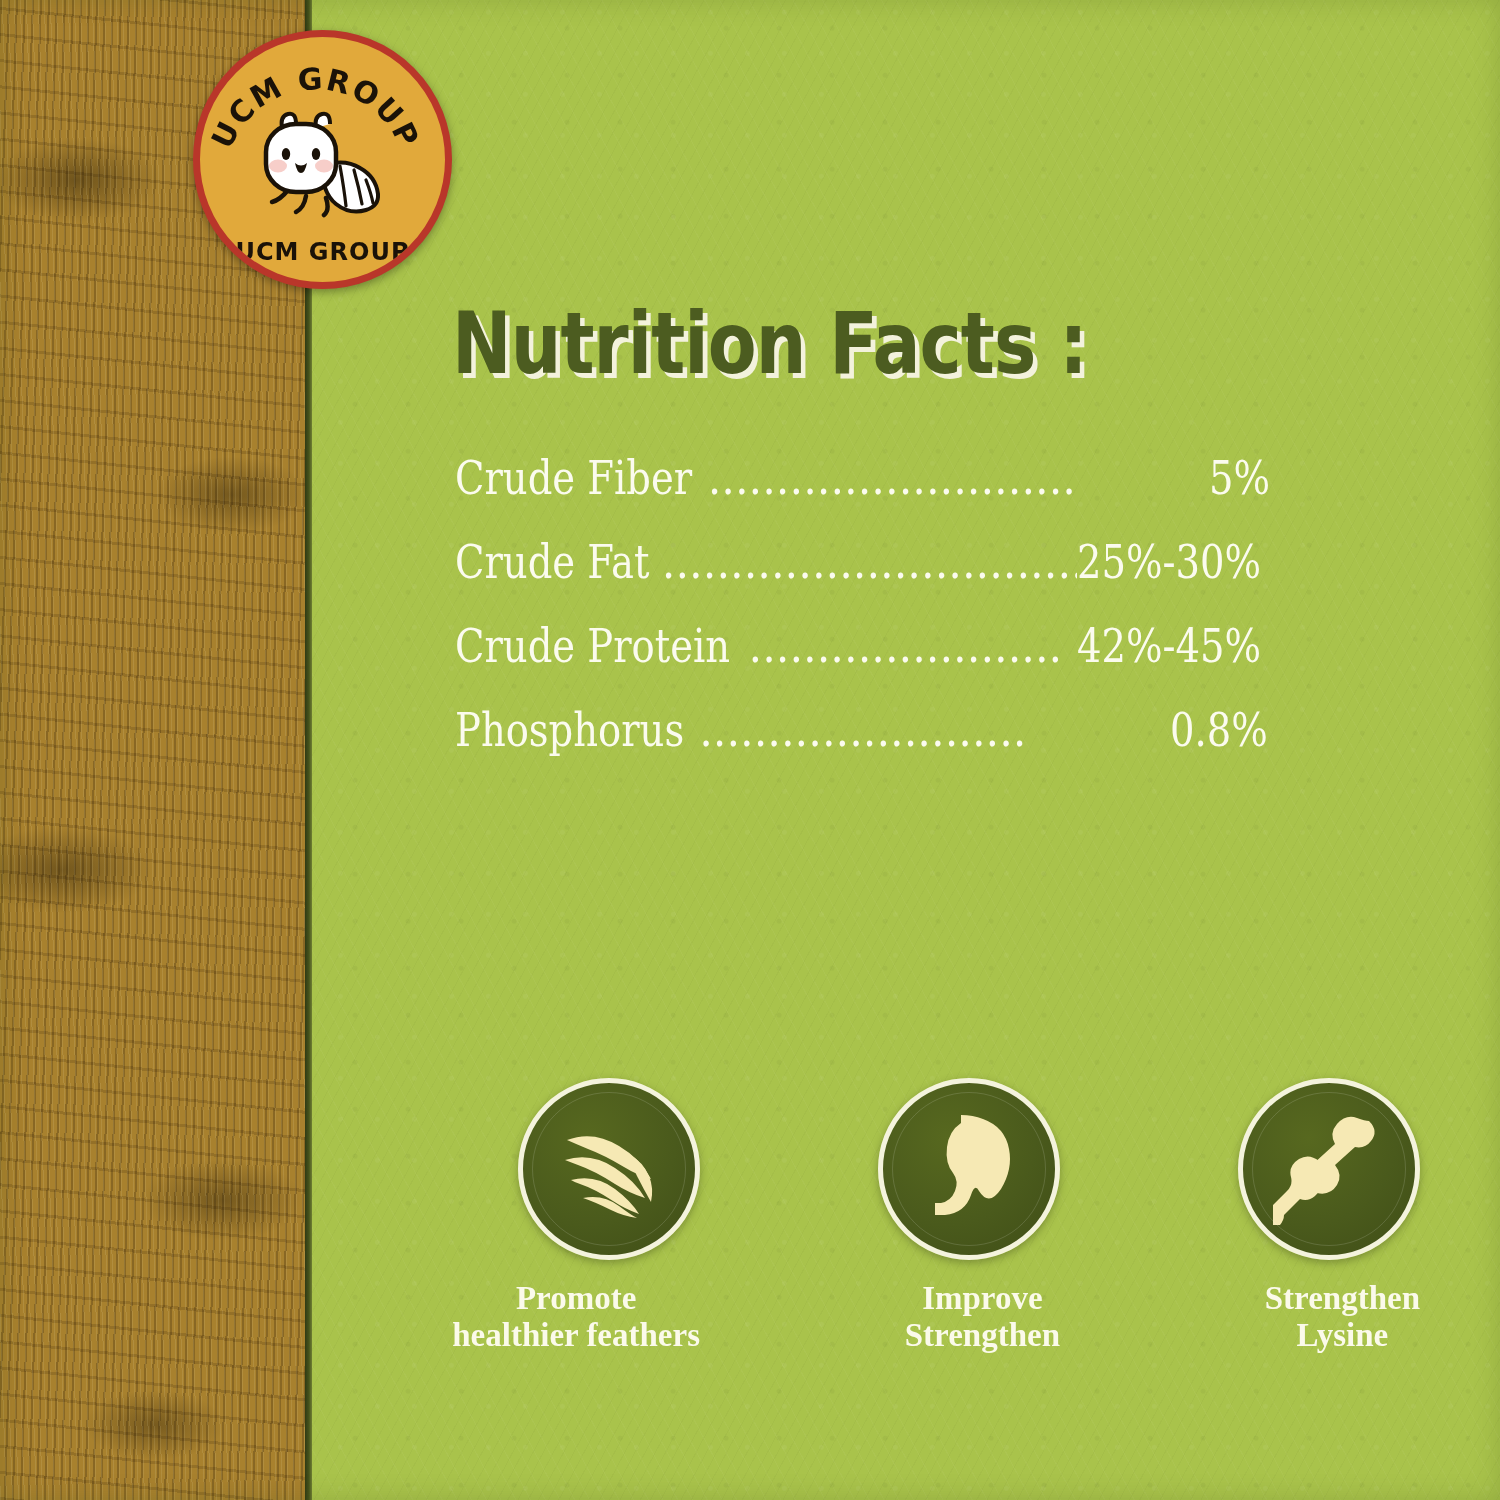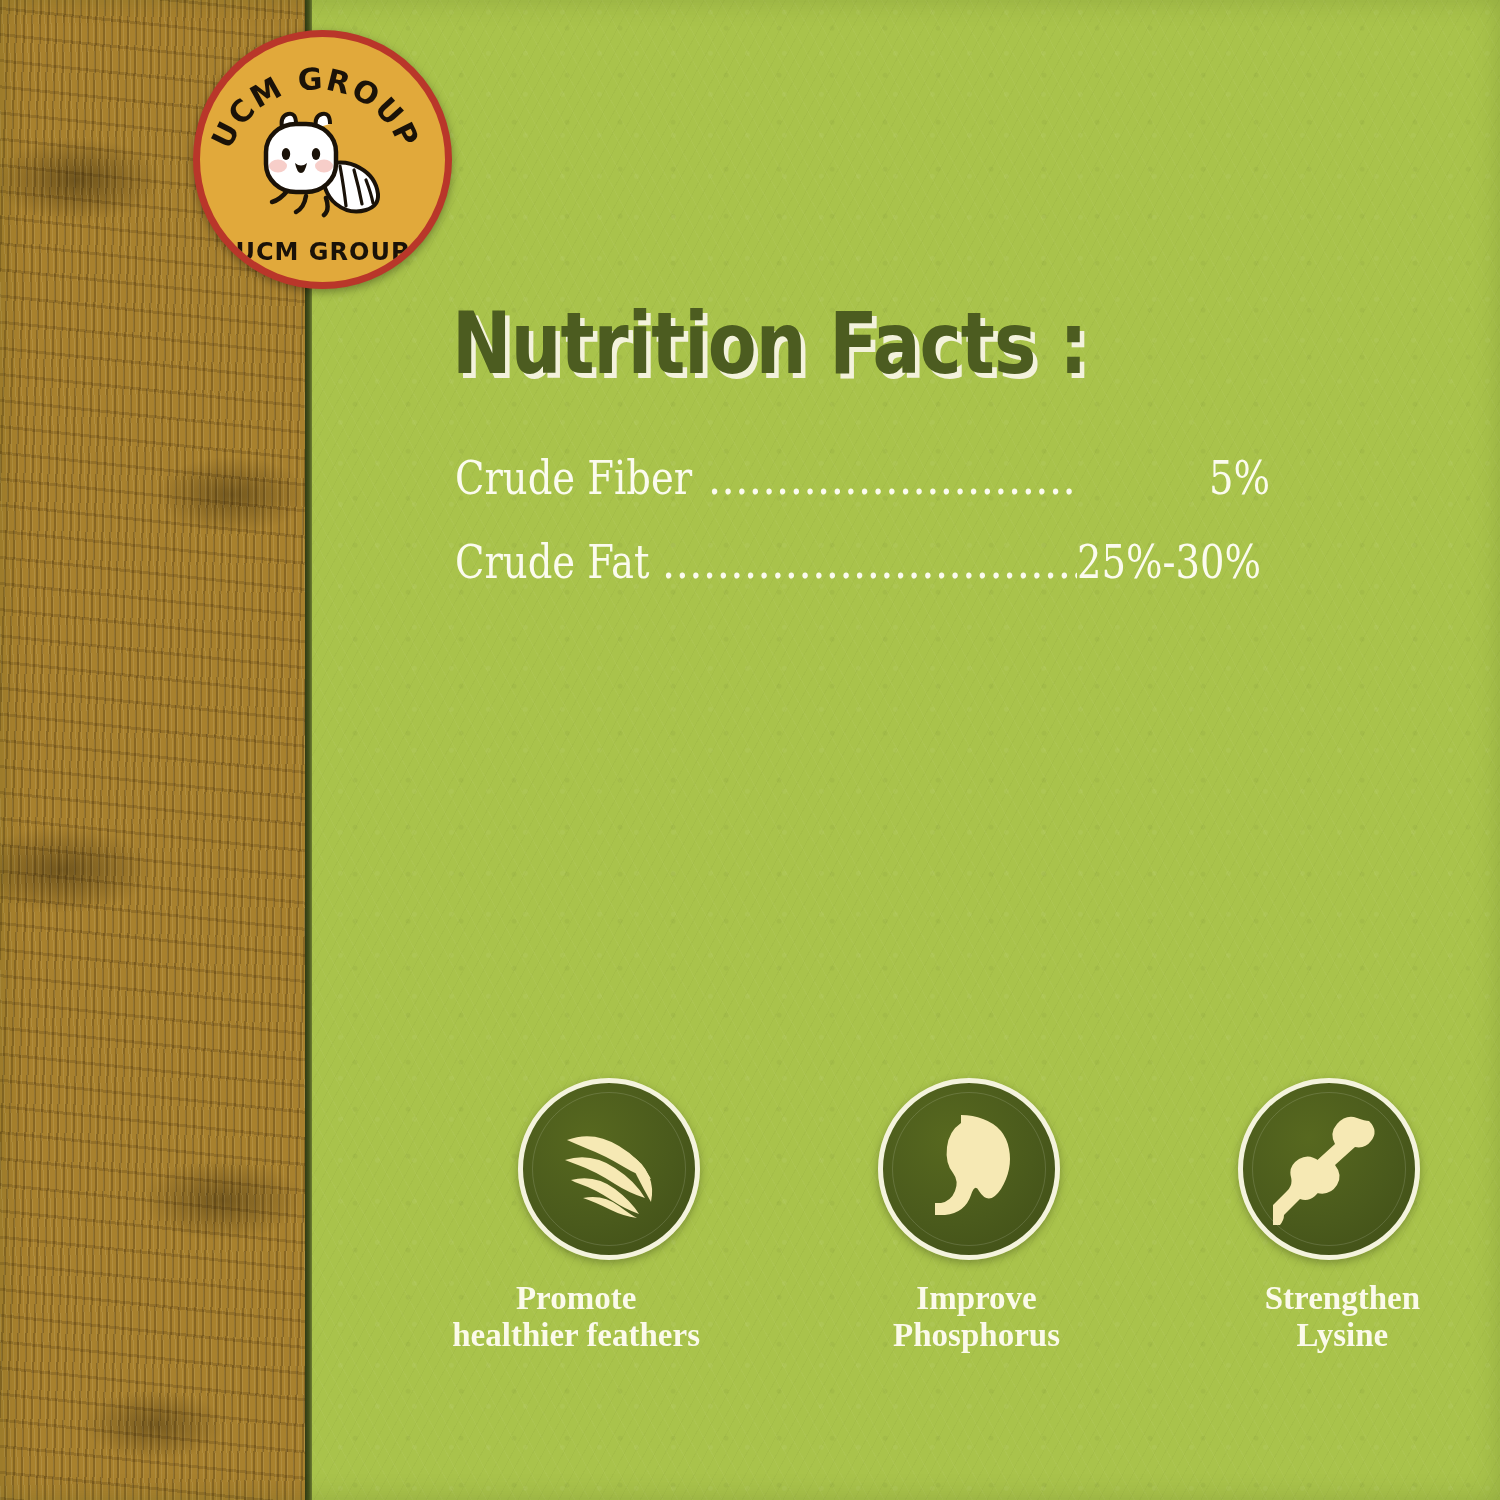--- a/index.html
+++ b/index.html
@@ -234,20 +234,30 @@
   <div id="nutrition-list">
     <div class="fact-row">
       <span class="fact-label">Crude Fiber</span>
       <span class="fact-dots">...........................</span>
       <span class="fact-value">5%</span>
     </div>
     <div class="fact-row">
       <span class="fact-label">Crude Fat</span>
       <span class="fact-dots">...............................</span>
       <span class="fact-value">25%-30%</span>
+    </div>
+    <div class="fact-row">
+      <span class="fact-label">Crude Protein</span>
+      <span class="fact-dots">.......................</span>
+      <span class="fact-value">42%-45%</span>
+    </div>
+    <div class="fact-row">
+      <span class="fact-label">Phosphorus</span>
+      <span class="fact-dots">........................</span>
+      <span class="fact-value">0.8%</span>
     </div>
   </div>
 
   <div id="benefits">
 
     <div class="benefit b1">
       <div class="benefit-circle">
         <svg width="108" height="98" viewBox="0 0 108 98">
           <path d="M12 20 q26 -10 52 6 q22 13 32 33 q-14 -4 -27 -12 q-20 -12 -36 -18 q-12 -5 -21 -9 z" fill="#f6e9b4"></path>
           <path d="M10 40 q26 -8 50 8 q20 13 30 30 q-16 -5 -30 -14 q-20 -13 -37 -19 q-8 -3 -13 -5 z" fill="#f6e9b4"></path>
@@ -274,21 +284,21 @@
                    L24 104
                    Q44 102 50 84
                    Q54 72 58 80
                    Q68 96 80 78
                    Q92 58 88 38
                    Q84 16 62 8
                    Q52 4 40 4 Z" fill="#f6e9b4"></path>
         </svg>
       </div>
       <div class="benefit-label">Improve
-Phosphorus</div>
+Strengthen</div>
     </div>
 
     <div class="benefit b3">
       <div class="benefit-circle">
         <svg width="112" height="112" viewBox="0 0 112 112">
 
           <path d="M96 8
                    q10 10 2 20
                    q-6 8 -16 6
                    l-20 18

